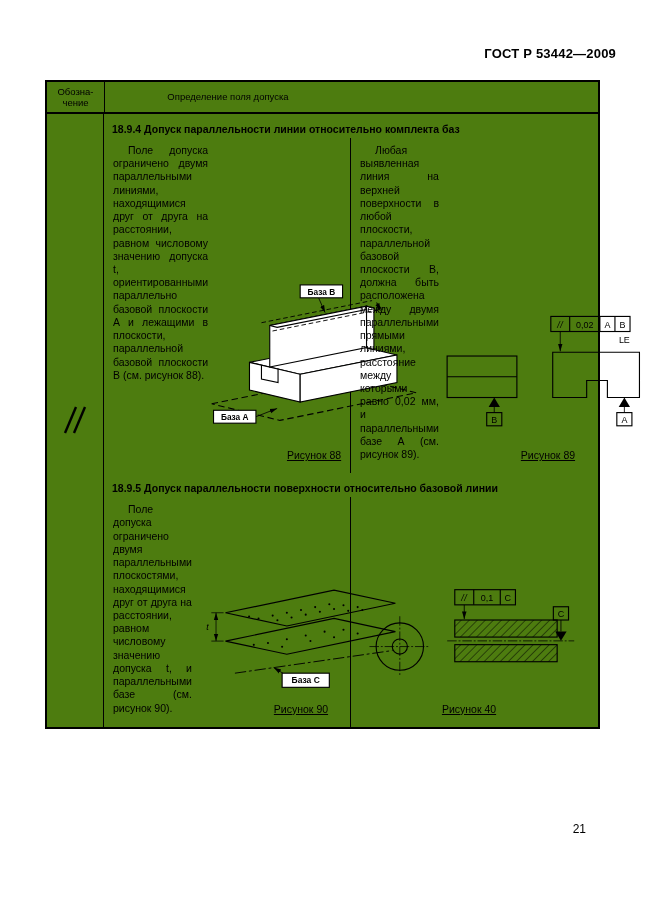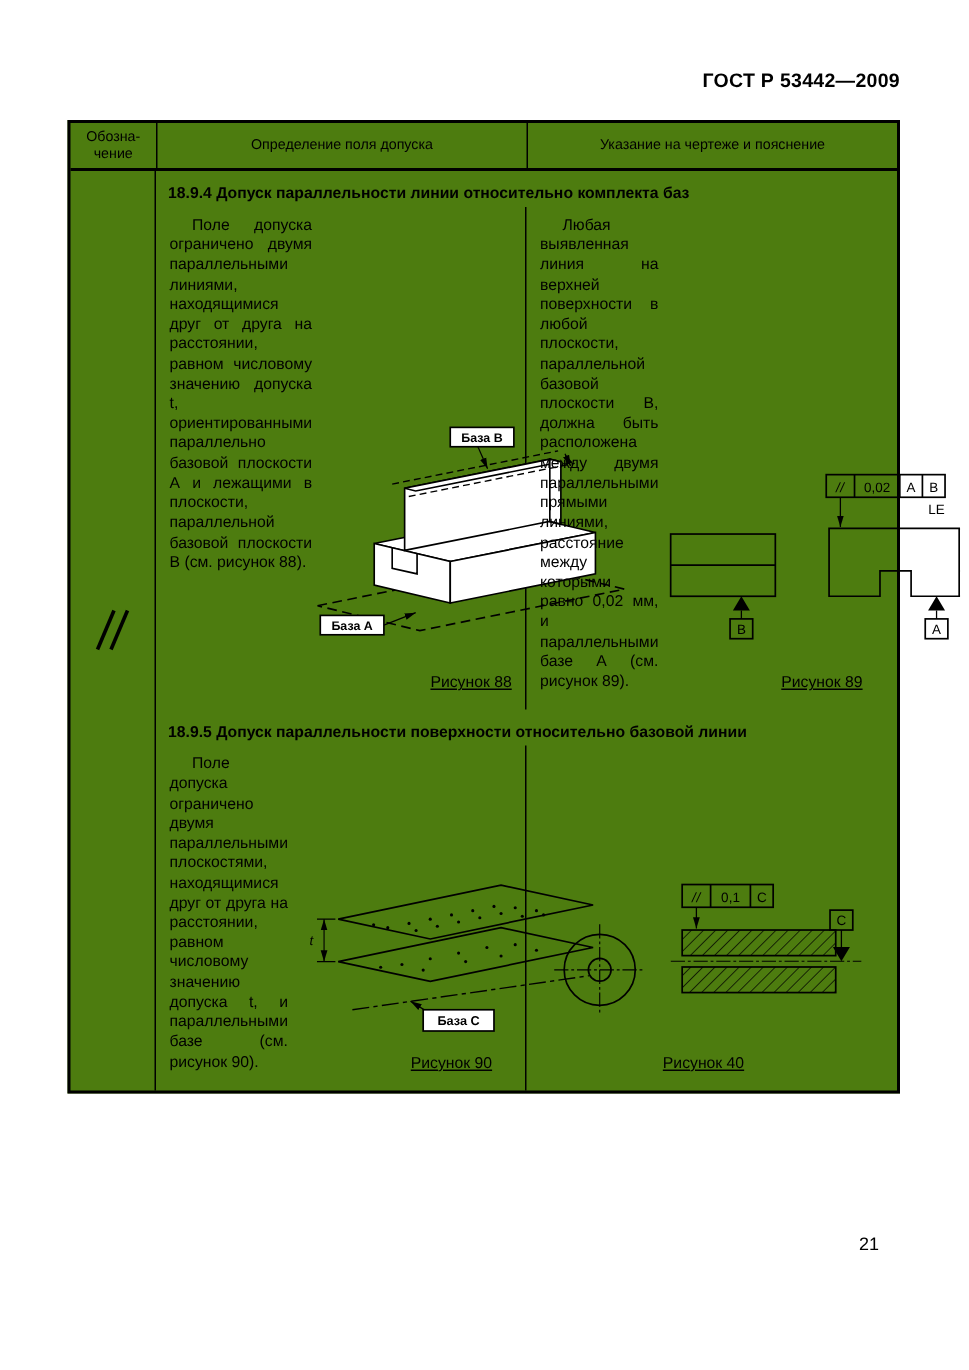--- a/index.html
+++ b/index.html
@@ -1,20 +1,20 @@
 <!DOCTYPE html>
 <html><head>
 <meta charset="utf-8">
 <style>
   * { margin:0; padding:0; box-sizing:border-box; }
   html,body { background:#fff; }
   body { width:646px; height:913px; font-family:"Liberation Sans", sans-serif; color:#000; }
   .page { position:relative; width:646px; height:913px; background:#fff; overflow:hidden; }
 
-  .doc-header { position:absolute; top:46px; right:46px; font-size:13px; font-weight:bold; letter-spacing:0.2px; }
+  .doc-header { position:absolute; top:46px; right:30px; font-size:13px; font-weight:bold; letter-spacing:0.2px; }
 
   .gost-table { position:absolute; left:45px; top:80px; width:555px; border:2px solid #000; background:#4d7c0f; }
   .thead { display:grid; grid-template-columns:57px 247px 1fr; border-bottom:2px solid #000; }
   .th { min-height:30px; padding:3px 2px; font-size:9.5px; text-align:center;
         display:flex; flex-direction:column; justify-content:center; line-height:1.2; }
   .th + .th { border-left:1px solid #000; }
 
   .tbody { display:grid; grid-template-columns:57px 1fr; min-height:545px; }
   .symbol-cell { border-right:1px solid #000; display:flex; align-items:center; justify-content:center; }
 
@@ -44,23 +44,20 @@
 
   <div class="gost-table">
 
     <div class="thead">
       <div class="th">
         <span>Обозна-</span>
         <span>чение</span>
       </div>
       <div class="th">
         <span>Определение поля допуска</span>
-      </div>
-      <div class="th">
-        <span>Указание на чертеже и пояснение</span>
       </div>
     </div>
 
     <div class="tbody">
 
       <div class="symbol-cell">
         <svg width="36" height="32" viewBox="0 0 36 32">
           <line x1="8" y1="29" x2="19" y2="3" stroke="#000" stroke-width="2.4"></line>
           <line x1="17" y1="29" x2="28" y2="3" stroke="#000" stroke-width="2.4"></line>
         </svg>

